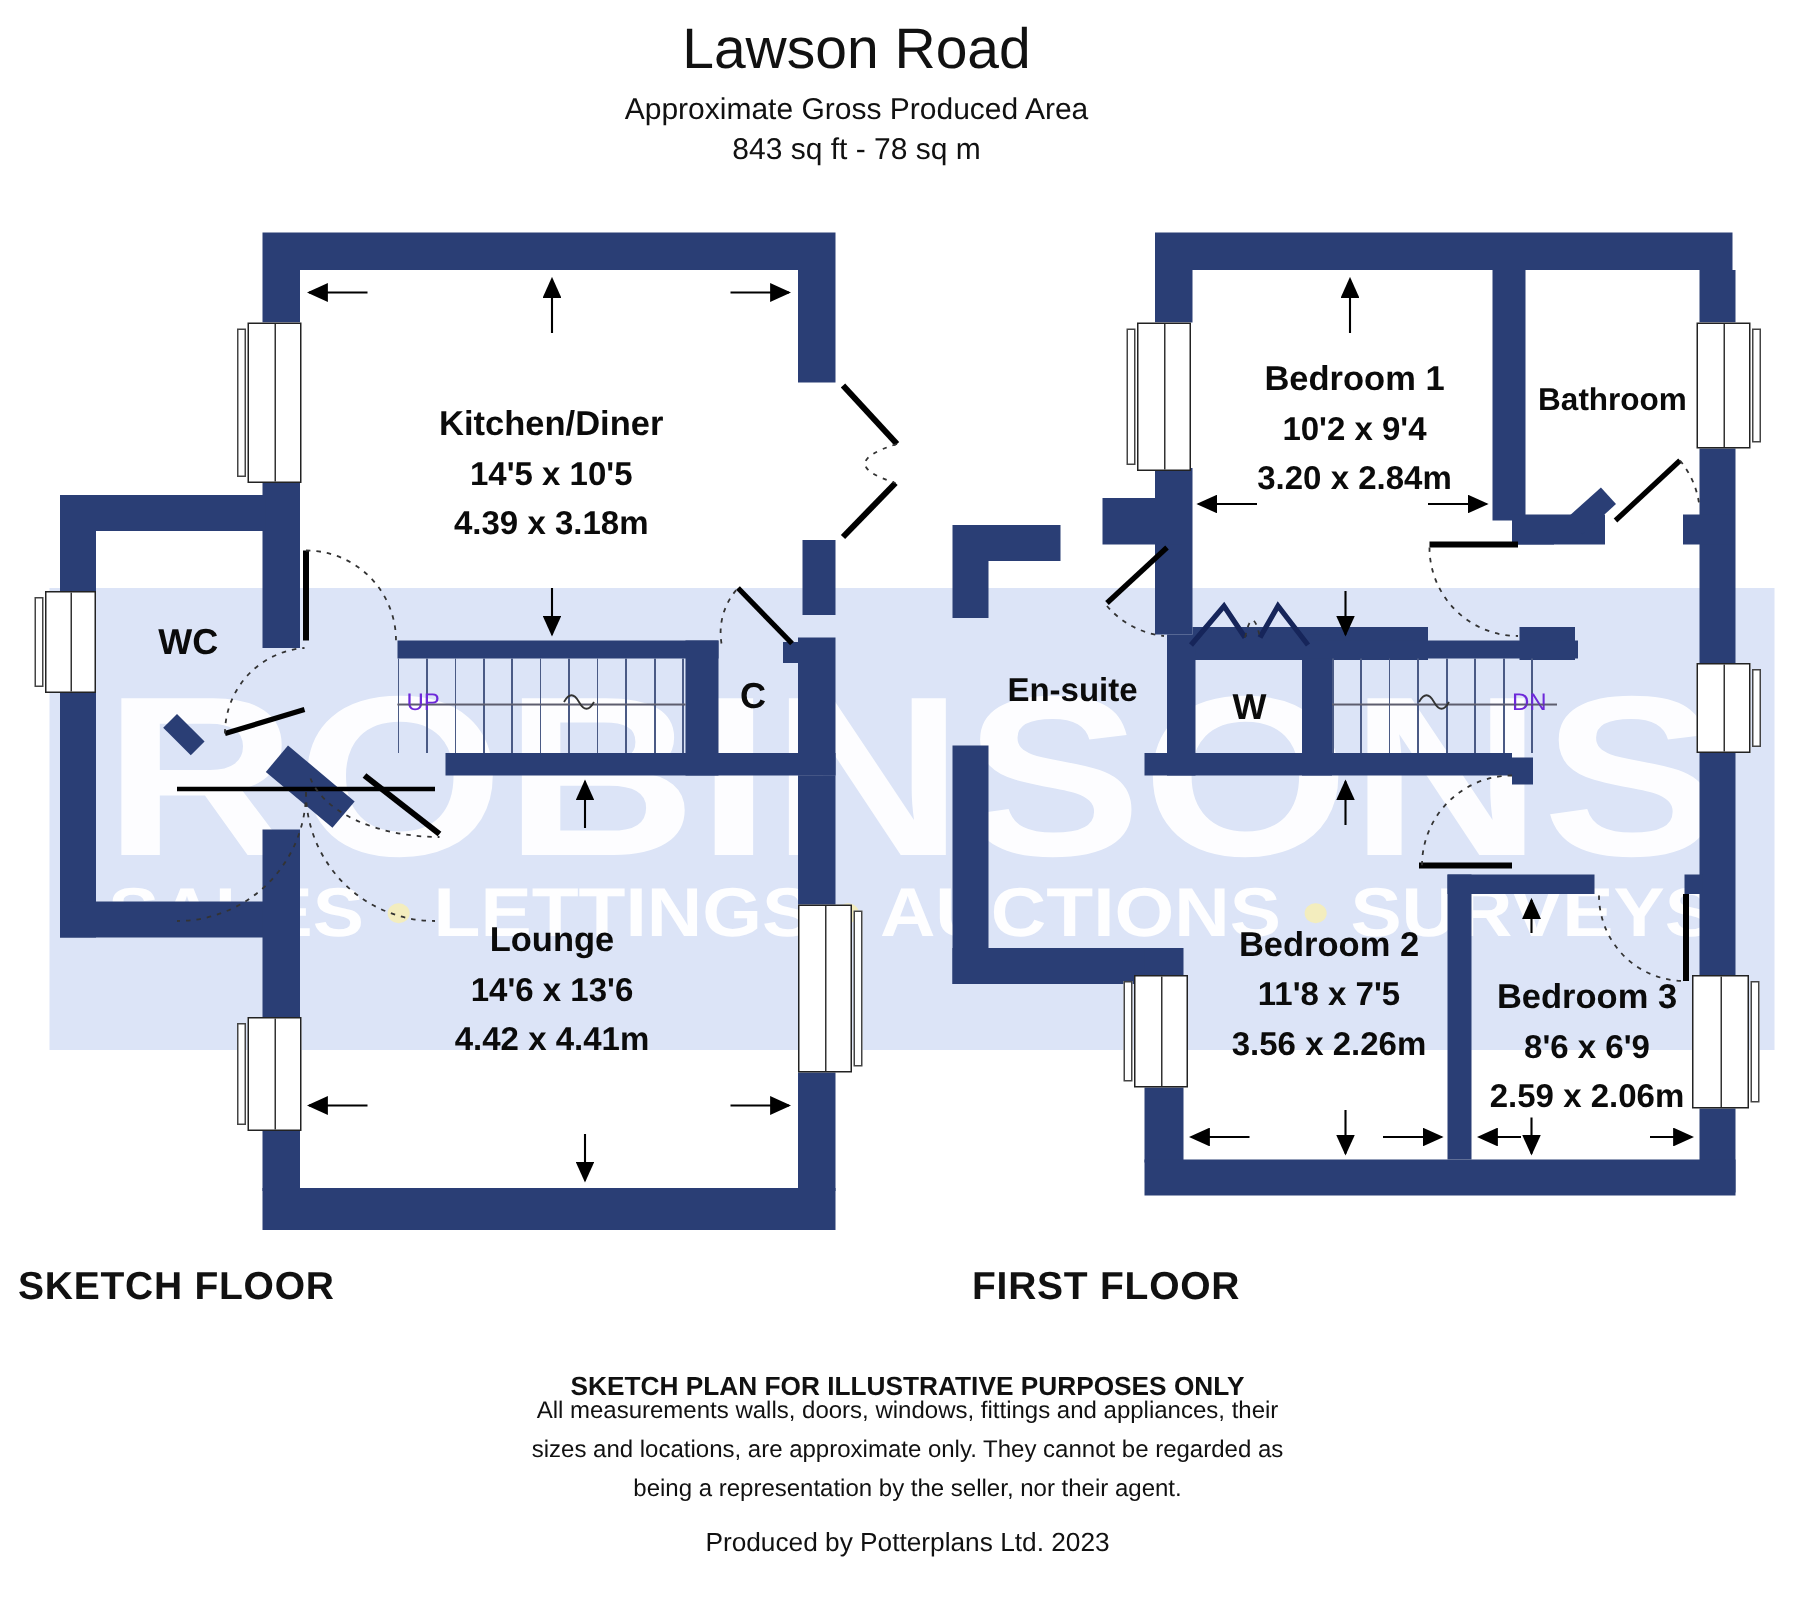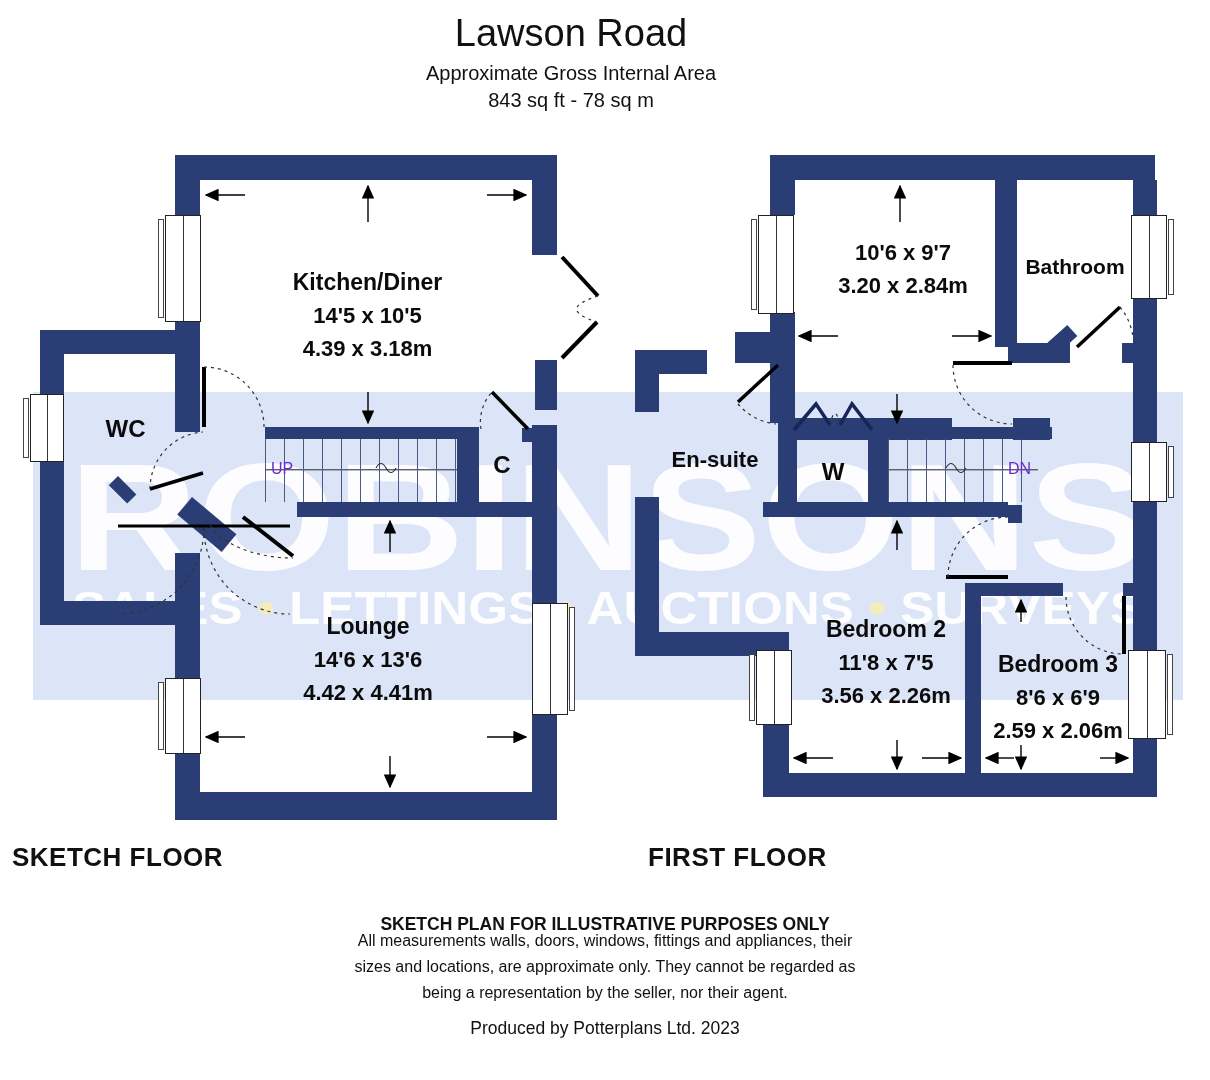--- a/index.html
+++ b/index.html
@@ -38,21 +38,21 @@
   .foot.f1{top:914px;font-size:17.5px;font-weight:bold;}
   .foot.f2{top:928px;font-size:16px;line-height:26px;}
   .foot.f3{top:1018px;font-size:17.5px;}
 </style>
 </head>
 <body>
 
 <div class="canvas">
 
   <div class="hdr t1">Lawson Road</div>
-  <div class="hdr t2">Approximate Gross Internal Area</div>
+  <div class="hdr t2">Approximate Gross Produced Area</div>
   <div class="hdr t3">843 sq ft - 78 sq m</div>
 
   <div class="band">
     <svg width="1150" height="294" viewBox="0 0 1150 294">
       <text id="wm-brand" x="575" y="178" text-anchor="middle" textLength="1078" lengthAdjust="spacingAndGlyphs" font-family="Liberation Sans, DejaVu Sans, sans-serif" font-size="152" font-weight="bold" fill="#ffffff" fill-opacity="0.93">ROBINSONS</text>
       <text id="wm-line2" x="575" y="232" text-anchor="middle" textLength="1072" lengthAdjust="spacingAndGlyphs" font-family="Liberation Sans, DejaVu Sans, sans-serif" font-size="46" font-weight="bold" fill="#ffffff" fill-opacity="0.95"><tspan fill="#ffffff">SALES</tspan><tspan fill="#f3edbb"> • </tspan><tspan fill="#ffffff">LETTINGS</tspan><tspan fill="#f3edbb"> • </tspan><tspan fill="#ffffff">AUCTIONS</tspan><tspan fill="#f3edbb"> • </tspan><tspan fill="#ffffff">SURVEYS</tspan></text>
     </svg>
   </div>
 
   <div class="w" style="left:175px;top:155px;width:382px;height:25px"></div>
@@ -197,21 +197,22 @@
     <div>4.39 x 3.18m</div>
   </div>
   <div class="room" style="left:88px;top:412px;width:75px;font-size:24px">WC</div>
   <div class="room" style="left:486px;top:448px;width:32px;font-size:24px">C</div>
   <div class="room" style="left:228px;top:610px;width:280px">
     <div class="nm">Lounge</div>
     <div>14'6 x 13'6</div>
     <div>4.42 x 4.41m</div>
   </div>
   <div class="room" style="left:788px;top:236px;width:230px">
-    <div>10'6 x 9'7</div>
+    <div class="nm">Bedroom 1</div>
+    <div>10'2 x 9'4</div>
     <div>3.20 x 2.84m</div>
   </div>
   <div class="room" style="left:1012px;top:250px;width:126px;font-size:21px">Bathroom</div>
   <div class="room" style="left:655px;top:443px;width:120px">En-suite</div>
   <div class="room" style="left:817px;top:455px;width:32px;font-size:24px">W</div>
   <div class="room" style="left:790px;top:613px;width:192px">
     <div class="nm">Bedroom 2</div>
     <div>11'8 x 7'5</div>
     <div>3.56 x 2.26m</div>
   </div>

